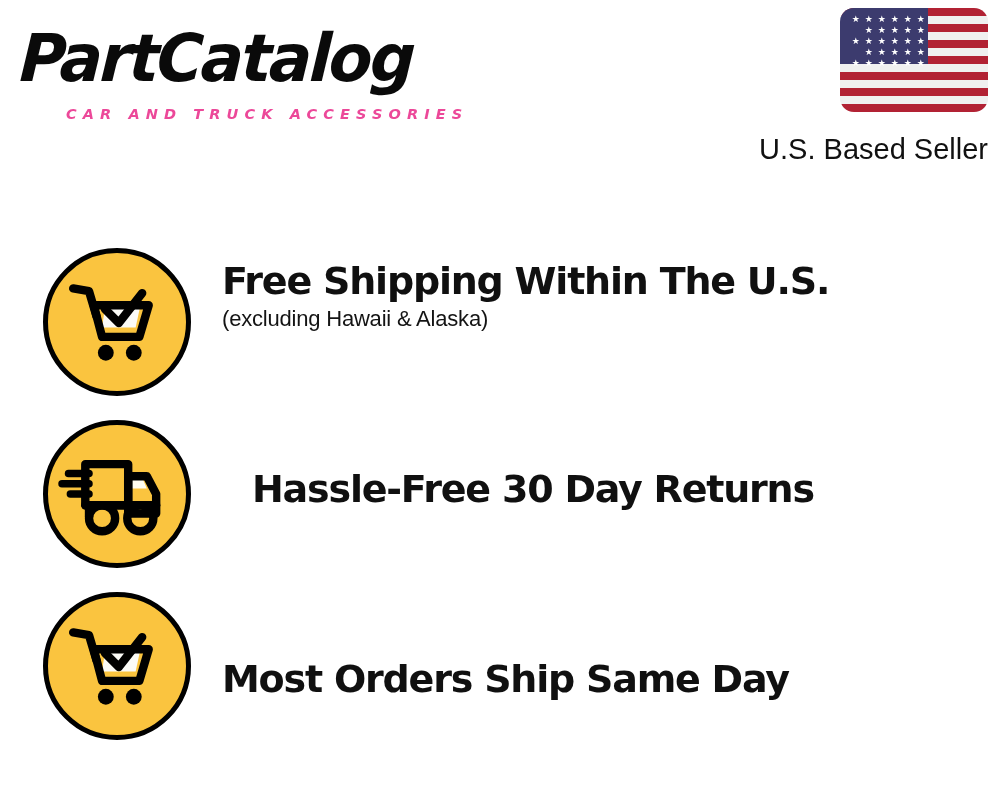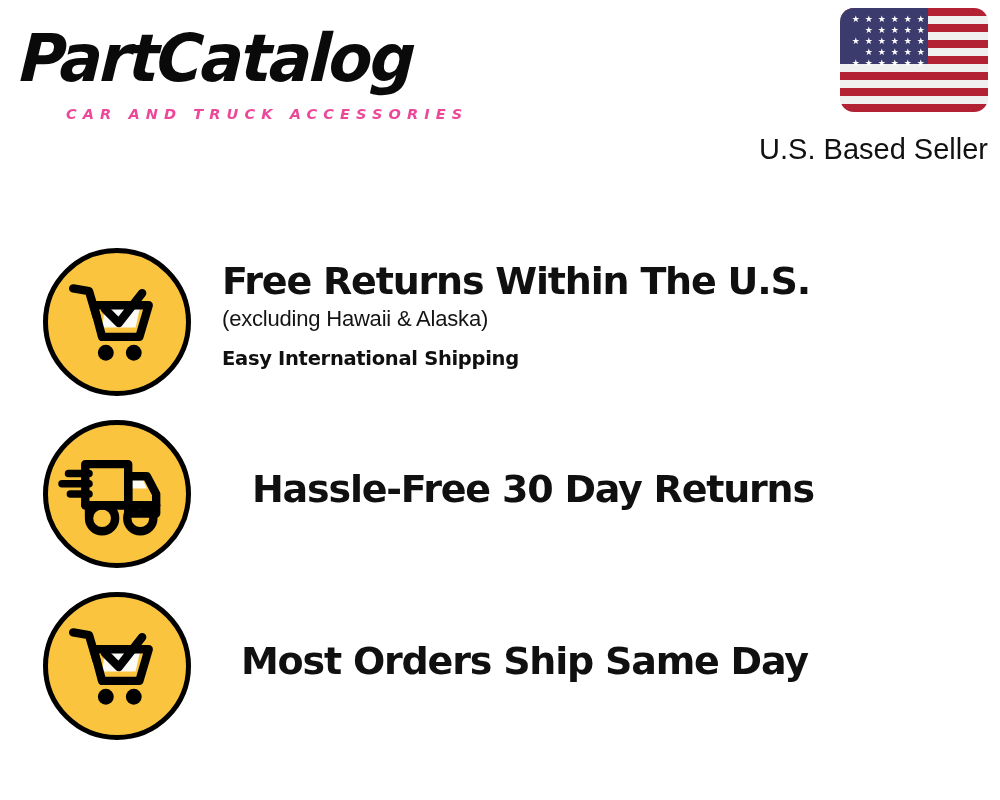--- a/index.html
+++ b/index.html
@@ -168,21 +168,21 @@
     letter-spacing: -0.3px;
     white-space: nowrap;
   }
 
   
   #feature-0 { top: 248px; }
   #feature-0 .feature-text { top: 10px; }
   #feature-1 { top: 420px; }
   #feature-1 .feature-text { top: 46px; margin-left: 30px; }
   #feature-2 { top: 592px; }
-  #feature-2 .feature-text { top: 46px; margin-left: 19px; }
+  #feature-2 .feature-text { top: 64px; }
 
   .sub-gap { height: 12px; }
 </style>
 </head>
 <body>
 
 <div class="logo-block">
   <div class="logo-wordmark">PartCatalog</div>
   <div class="logo-tagline">CAR AND TRUCK ACCESSORIES</div>
 </div>
@@ -220,24 +220,23 @@
       <path d="M62 52 L100 52 L94 80 L58 80 Z" fill="#fbfbf7"></path>
       <path d="M27 38 L44 41 L52 68" fill="none" stroke="#000" stroke-width="9" stroke-linecap="round" stroke-linejoin="round"></path>
       <path d="M49 56 L108 56 L98 90 L58 90 Z" fill="none" stroke="#000" stroke-width="9" stroke-linecap="round" stroke-linejoin="round"></path>
       <path d="M54 70 L72 57 L86 72" fill="none" stroke="#000" stroke-width="0"></path>
       <path d="M61 60 L76 75 L101 43" fill="none" stroke="#000" stroke-width="9" stroke-linecap="round" stroke-linejoin="round"></path>
       <circle cx="62" cy="107" r="8.5" fill="#000"></circle>
       <circle cx="92" cy="107" r="8.5" fill="#000"></circle>
     </svg>
   </div>
   <div class="feature-text">
-    <div class="headline">Free Returns Within The U.S.</div>
+    <div class="headline">Free Shipping Within The U.S.</div>
     <div class="subline">(excluding Hawaii &amp; Alaska)</div>
     <div class="sub-gap"></div>
-    <div class="subline-bold">Easy International Shipping</div>
   </div>
 </div>
 
 <div class="feature" id="feature-1">
   <div class="feature-icon">
     <svg viewBox="0 0 148 148" xmlns="http://www.w3.org/2000/svg">
       <path d="M90 52 L99 52 L106 68 L90 68 Z" fill="#fffdf2"></path>
       <g stroke="#000" stroke-width="8" stroke-linecap="round" fill="none">
         <path d="M22 52 L44 52"></path>
         <path d="M15 63 L44 63"></path>

